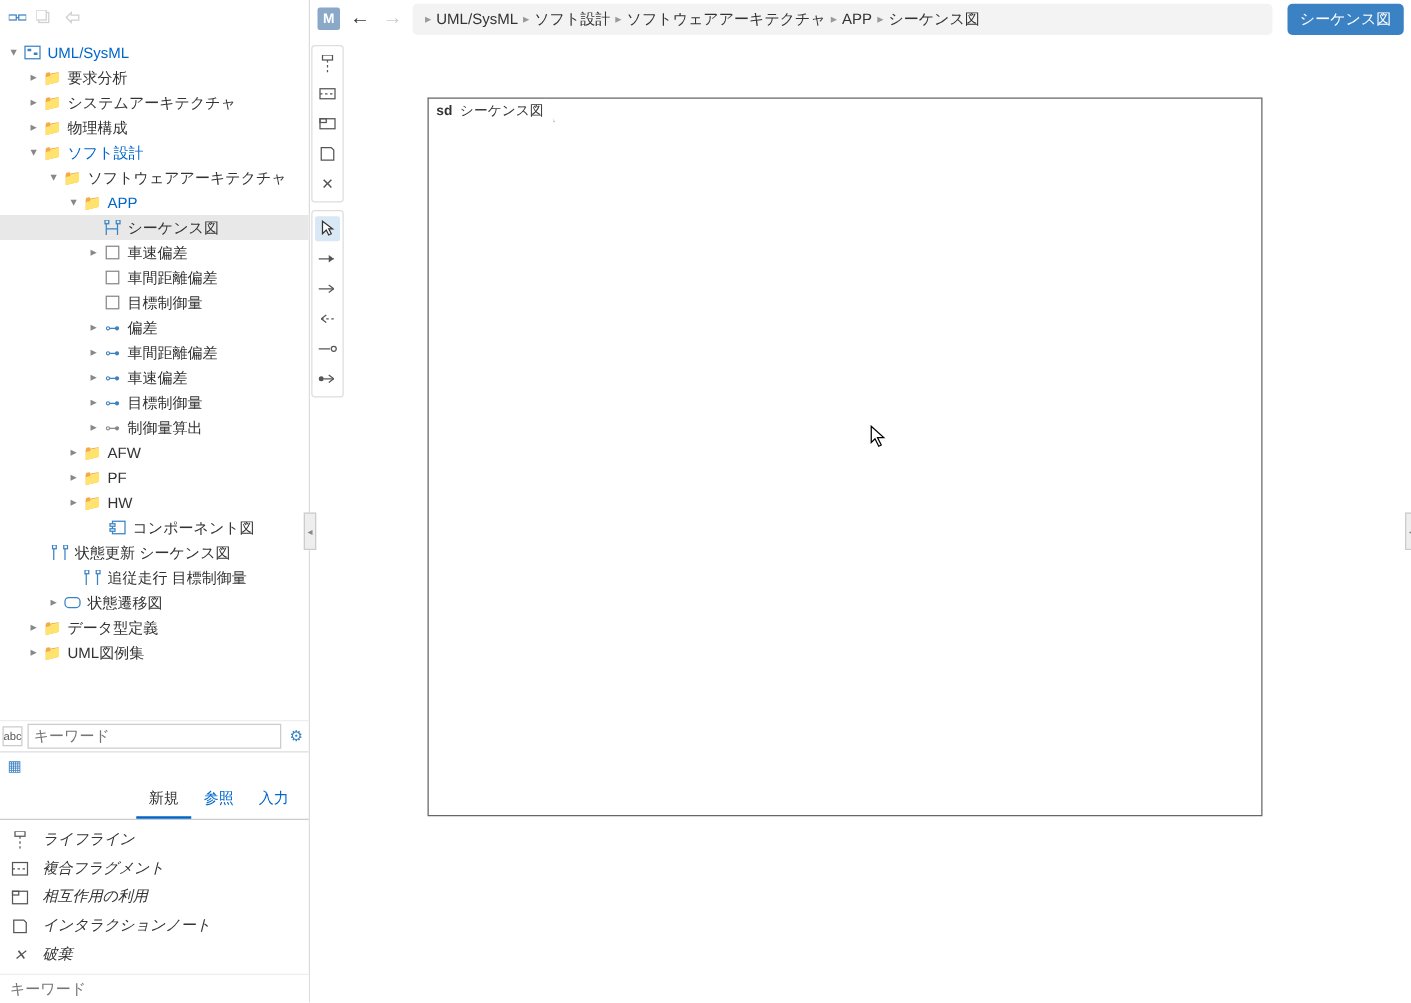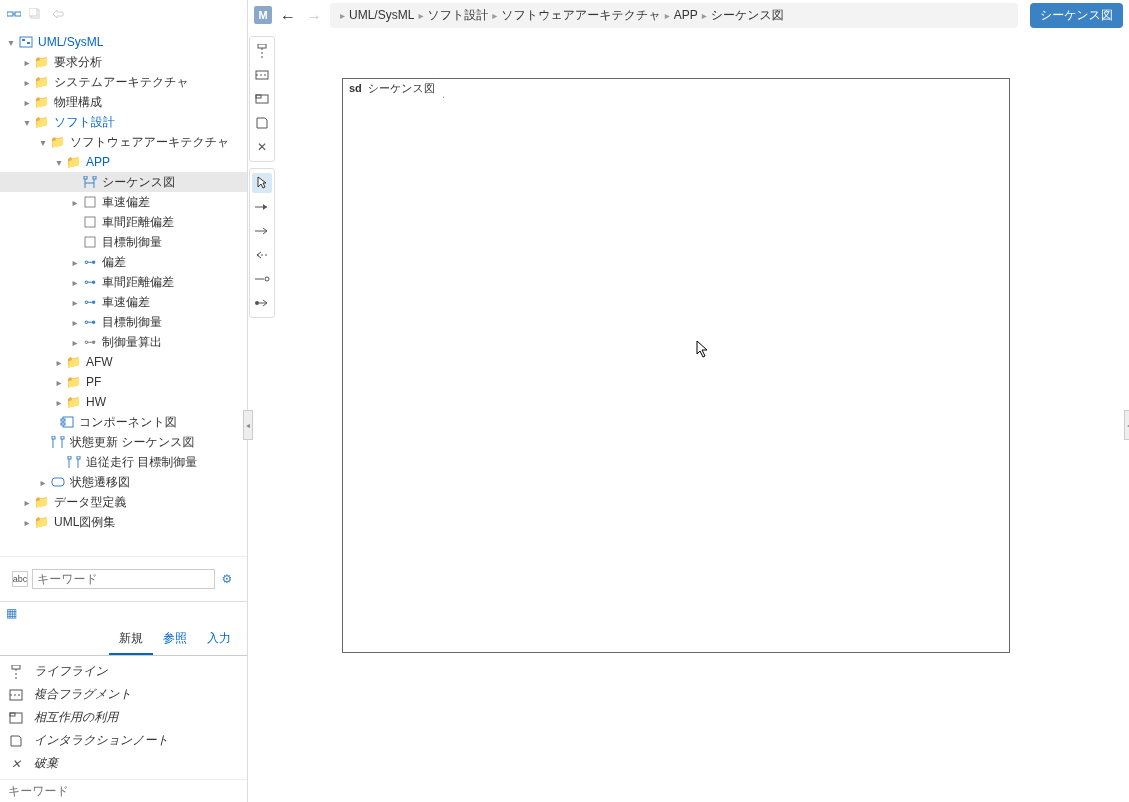--- a/index.html
+++ b/index.html
@@ -68,21 +68,21 @@
   justify-content: center;
 }
 .folder { color: #d9a23a; }
 .folder-orange { color: #e67e22; }
 .diag { color: #3b82c4; }
 .label { cursor: default; }
 .label.link { color: #0066cc; }
 .search-row {
   display: flex;
   align-items: center;
-  padding: 12px;
+  padding: 2px;
   gap: 4px;
   border-top: 1px solid #eee;
 }
 .search-input {
   flex: 1;
   border: 1px solid #ccc;
   padding: 2px 4px;
   font-size: 12px;
   color: #999;
 }
@@ -402,32 +402,32 @@
     <div class="tree-row" style="padding-left:52px">
         <span class="arrow">▸</span>
         <span class="node-icon folder">📁</span>
         <span class="label">PF</span>
       </div>
     <div class="tree-row" style="padding-left:52px">
         <span class="arrow">▸</span>
         <span class="node-icon folder">📁</span>
         <span class="label">HW</span>
       </div>
-    <div class="tree-row" style="padding-left:45px">
+    <div class="tree-row" style="padding-left:72px">
         <span class="arrow none">▸</span>
         <span class="node-icon diag">
           <svg width="14" height="12">
             <rect x="3" y="1" width="10" height="10" fill="none" stroke="#3b82c4"></rect>
             <rect x="1" y="3" width="4" height="2" fill="#fff" stroke="#3b82c4"></rect>
             <rect x="1" y="7" width="4" height="2" fill="#fff" stroke="#3b82c4"></rect>
           </svg>
         </span>
         <span class="label">コンポーネント図</span>
       </div>
-    <div class="tree-row" style="padding-left:36px">
+    <div class="tree-row" style="padding-left:26px">
         <span class="arrow none">▸</span>
         <span class="node-icon diag">
           <svg width="14" height="12">
             <rect x="1" y="0" width="3" height="3" fill="none" stroke="#3b82c4"></rect>
             <rect x="10" y="0" width="3" height="3" fill="none" stroke="#3b82c4"></rect>
             <line x1="2" y1="3" x2="2" y2="12" stroke="#3b82c4"></line>
             <line x1="11" y1="3" x2="11" y2="12" stroke="#3b82c4"></line>
           </svg>
         </span>
         <span class="label">状態更新 シーケンス図</span>

